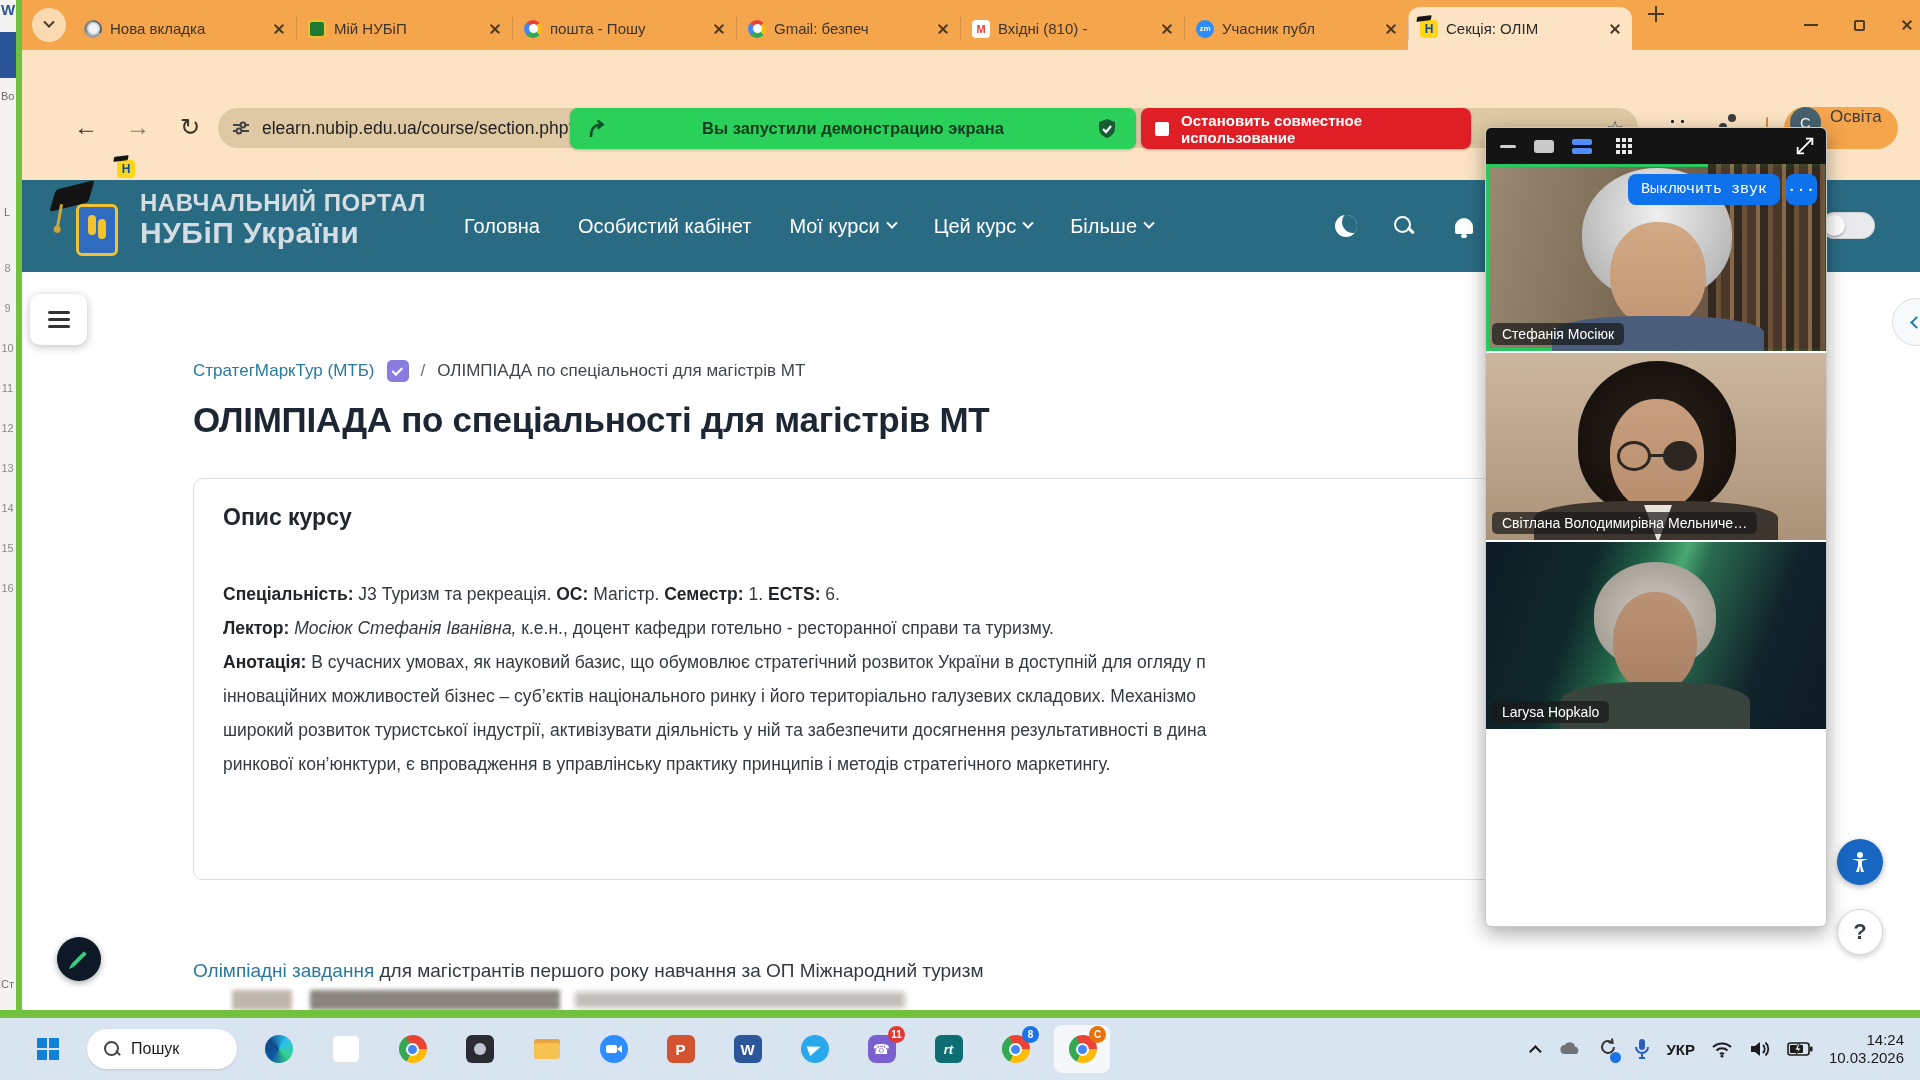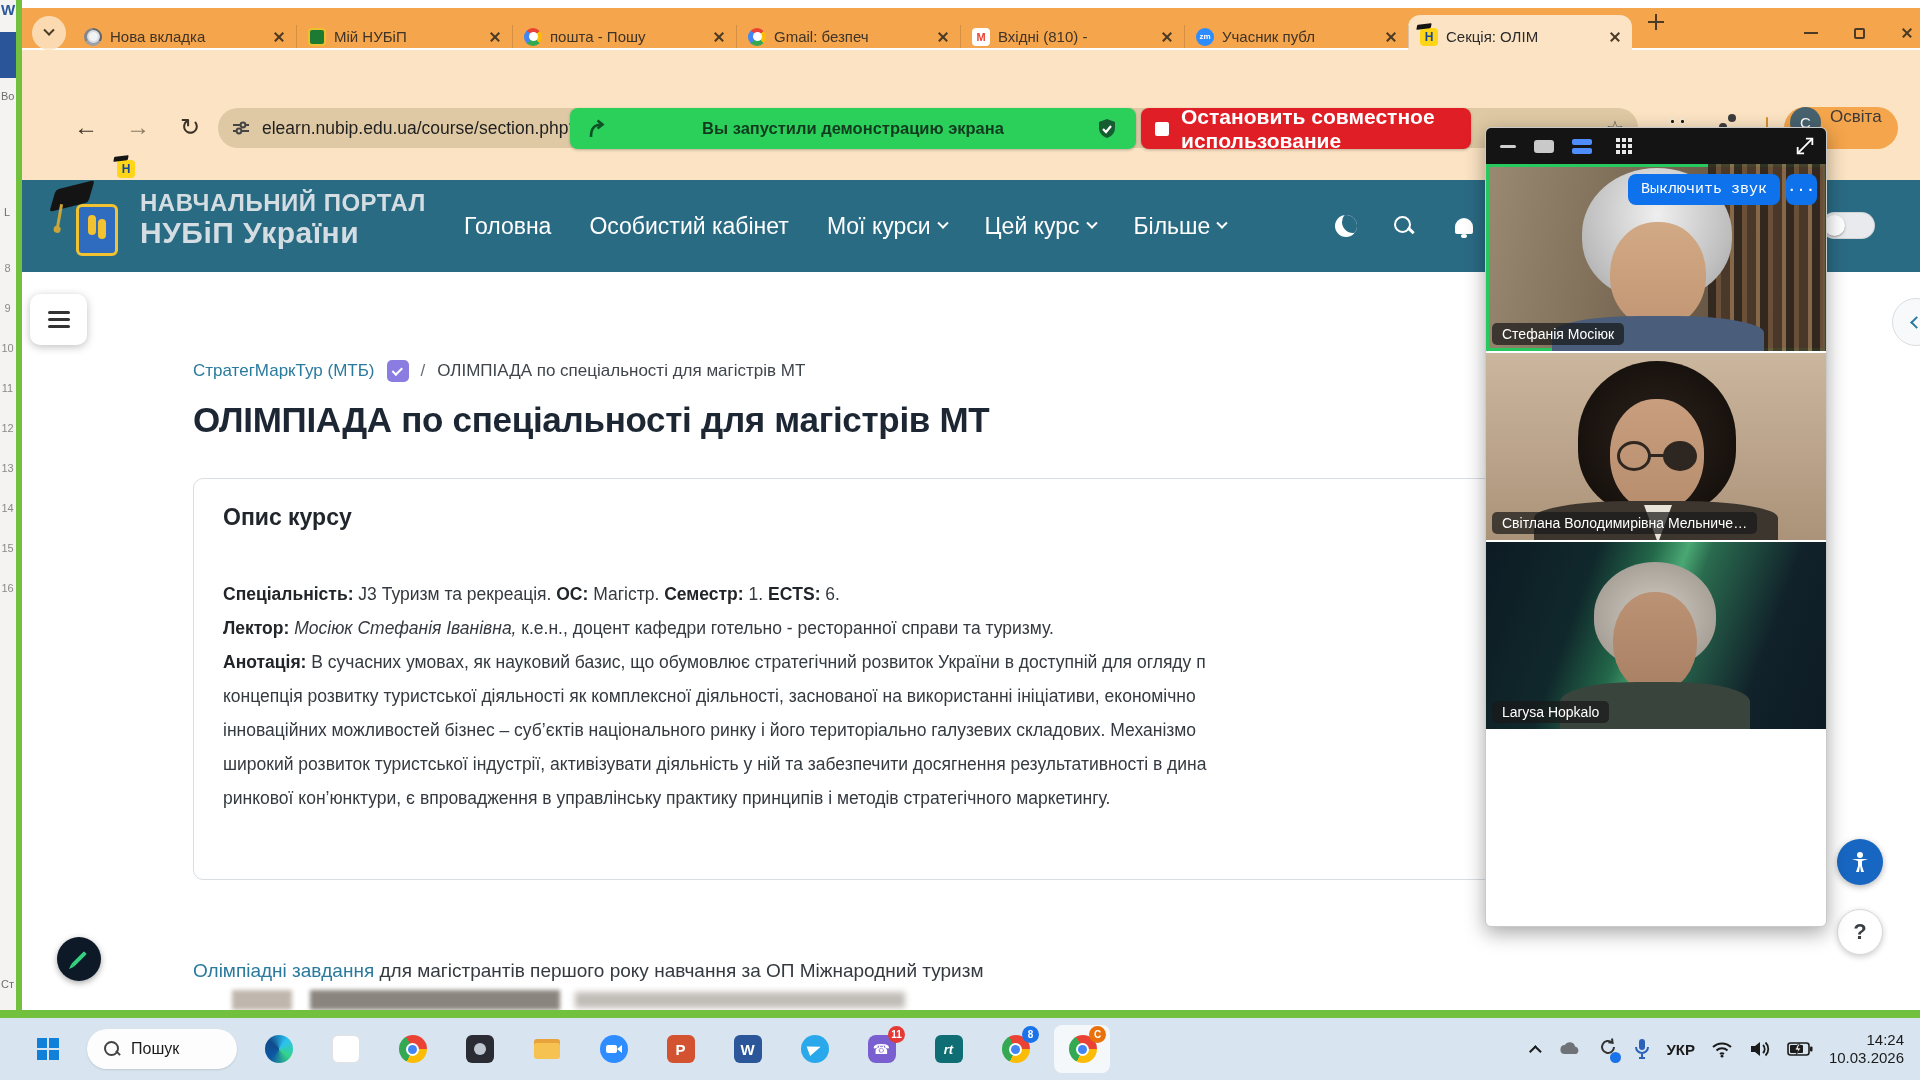--- a/index.html
+++ b/index.html
@@ -19,21 +19,21 @@
   .w-letter{left:1px;top:1px;font-size:15px;font-weight:800;color:#2b579a}
   .blue-box{left:0;top:32px;width:16px;height:46px;background:#2a5699}
   .frag{color:#6e6e6e;font-size:11px}
   .ruler{left:0;top:248px;width:15px;font-size:11px;color:#8a8a8a;line-height:40px;white-space:pre-line;text-align:center}
 
   
   .share-left{left:16px;top:0;width:6px;height:1012px;background:var(--share-border);z-index:25}
   .share-bottom{left:0;top:1010px;width:1920px;height:8px;background:var(--share-border);z-index:25}
 
   
-  #tabbar{left:22px;top:8px;width:1898px;height:40px;background:var(--tab-bar);z-index:2}
+  #tabbar{left:22px;top:0;width:1898px;height:50px;background:var(--tab-bar);z-index:2}
   .tab-chevron-btn{left:10px;top:8px;width:34px;height:34px;border-radius:50%;background:#fbe3c3d9;display:flex;align-items:center;justify-content:center;color:#4a3a26}
   #tabs{left:50px;top:7px;width:1560px;height:43px;display:flex}
   .tab{flex:1 1 auto;max-width:224px;min-width:0;display:flex;align-items:center;gap:8px;padding:0 8px 0 12px;position:relative;color:#3f3428}
   .tab+.tab::before{content:"";position:absolute;left:0;top:10px;bottom:10px;width:1px;background:#00000022}
   .tab .ttl{flex:1;font-size:15px;white-space:nowrap;overflow:hidden}
   .tab.active{background:var(--chrome-bg);border-radius:12px 12px 0 0;color:#2b2b2b}
   .fav{width:18px;height:18px;border-radius:50%;flex:0 0 18px;display:flex;align-items:center;justify-content:center;position:relative}
   .fav-chrome{background:conic-gradient(#5f6368 0 33%,#9aa0a6 33% 66%,#80868b 66%)}
   .fav-chrome::after{content:"";width:9px;height:9px;background:#f1f3f4;border:2px solid #dadce0;border-radius:50%}
   .fav-crest{border-radius:4px;background:#1c7a33;border:2px solid #eebf2e}
@@ -71,36 +71,36 @@
   .pavatar{width:31px;height:31px;border-radius:50%;background:#47626e;color:#fff;font-size:15px;display:flex;align-items:center;justify-content:center}
   .pname{font-size:17px;color:#3a3a3a}
   .grid4{position:relative;width:6px;height:6px;background:#5f6368;box-shadow:9px 0 #5f6368,0 9px #5f6368,9px 9px #5f6368}
 
   
   .banner{top:108px;height:41px;border-radius:8px;display:flex;align-items:center;z-index:20;box-shadow:0 1px 3px rgba(0,0,0,.25)}
   #banner-green{left:570px;width:566px;background:var(--banner-green);justify-content:center}
   #banner-green .btxt{font-size:16.5px;font-weight:700;color:#113a1e}
   #banner-green svg{position:absolute}
   #banner-red{left:1141px;width:330px;background:var(--banner-red);gap:12px;padding:0 14px}
-  #banner-red .btxt{font-size:21px;font-weight:700;color:#fff}
+  #banner-red .btxt{font-size:15px;font-weight:700;color:#fff}
   .stopsq{width:14px;height:14px;background:#fff;border-radius:2px;flex:0 0 14px}
 
   
   #pheader{left:22px;top:180px;width:1898px;height:92px;background:var(--header-teal)}
   .emblem{left:32px;top:10px;width:74px;height:72px}
   .crest{position:absolute;left:22px;top:14px;width:42px;height:52px;background:#2f6bbf;border:3px solid #f2c230;border-radius:6px}
   .crest::before{content:"";position:absolute;left:9px;top:8px;width:8px;height:20px;background:#f2c230;border-radius:4px;box-shadow:10px 4px #f2c230}
   .cap{position:absolute;left:-2px;top:-4px;width:40px;height:20px;background:#141414;transform:rotate(-14deg) skewX(-30deg);border-radius:3px}
   .tassel{position:absolute;left:4px;top:14px;width:2.5px;height:24px;background:#caa53a;transform:rotate(10deg)}
   .tassel::after{content:"";position:absolute;left:-2px;bottom:-5px;width:7px;height:7px;border-radius:50%;background:#caa53a}
   .logo-text{left:118px;top:10px;color:#d4dde2;line-height:1.1}
   .logo-l1{font-size:24px;font-weight:600;letter-spacing:.5px}
   .logo-l2{font-size:30px;font-weight:700;letter-spacing:.5px}
   #pnav{left:442px;top:0;height:92px;display:flex;align-items:center;gap:38px;color:#fff}
-  .pnav-item{display:flex;align-items:center;gap:8px;font-size:23px;color:#fff}
+  .pnav-item{display:flex;align-items:center;gap:8px;font-size:20px;color:#fff}
   .chev{display:inline-block;width:8px;height:8px;border-right:2px solid currentColor;border-bottom:2px solid currentColor;transform:rotate(45deg) translate(-2px,-2px)}
   .hicon{position:absolute;top:28px;width:36px;height:36px;display:flex;align-items:center;justify-content:center}
   .moon{position:relative;width:22px;height:22px;border-radius:50%;background:#fff;overflow:hidden}
   .moon::after{content:"";position:absolute;left:7px;top:-4px;width:22px;height:22px;border-radius:50%;background:var(--header-teal)}
   .mag{position:relative;width:22px;height:22px}
   .mag::before{content:"";position:absolute;left:1px;top:1px;width:13px;height:13px;border:2.5px solid #fff;border-radius:50%}
   .mag::after{content:"";position:absolute;left:14px;top:14px;width:8px;height:2.5px;background:#fff;transform:rotate(45deg)}
   .bell{position:relative;width:18px;height:16px;background:#fff;border-radius:9px 9px 2px 2px}
   .bell::after{content:"";position:absolute;left:6px;bottom:-4px;width:6px;height:4px;border-radius:50%;background:#fff}
   .switch{left:1821px;top:212px;width:54px;height:27px;border-radius:14px;background:#e8eaed;box-shadow:inset 0 0 0 1px #00000018;z-index:3}
@@ -388,21 +388,20 @@
       <span class="bc-sep">/</span>
       <span class="bc-cur">ОЛІМПІАДА по спеціальності для магістрів МТ</span>
     </div>
     <h1 id="page-title" class="abs">ОЛІМПІАДА по спеціальності для магістрів МТ</h1>
     <div id="desc-card" class="abs">
       <div class="abs card-title">Опис курсу</div>
       <div id="desc-lines" class="abs">
         <div class="cline"><b>Спеціальність:</b><span> J3 Туризм та рекреація. </span><b>ОС:</b><span> Магістр. </span><b>Семестр:</b><span> 1. </span><b>ECTS:</b><span> 6.</span></div>
         <div class="cline"><b>Лектор:</b><i> Мосіюк Стефанія Іванівна,</i><span> к.е.н., доцент кафедри готельно - ресторанної справи та туризму.</span></div>
         <div class="cline"><b>Анотація:</b><span> В сучасних умовах, як науковий базис, що обумовлює стратегічний розвиток України в доступній для огляду п</span></div>
-        <div class="cline"><span>концепція розвитку туристської діяльності як комплексної діяльності, заснованої на використанні ініціативи, економічно</span></div>
         <div class="cline"><span>інноваційних можливостей бізнес – суб’єктів національного ринку і його територіально галузевих складових. Механізмо</span></div>
         <div class="cline"><span>широкий розвиток туристської індустрії, активізувати діяльність у ній та забезпечити досягнення результативності в дина</span></div>
         <div class="cline"><span>ринкової кон’юнктури, є впровадження в управлінську практику принципів і методів стратегічного маркетингу.</span></div>
       </div>
     </div>
     <div id="link-line" class="abs">
       <span class="a">Олімпіадні завдання</span><span class="rest"> для магістрантів першого року навчання за ОП Міжнародний туризм</span>
     </div>
     <div class="abs clip3"></div>
     <div class="abs clip1"></div>

